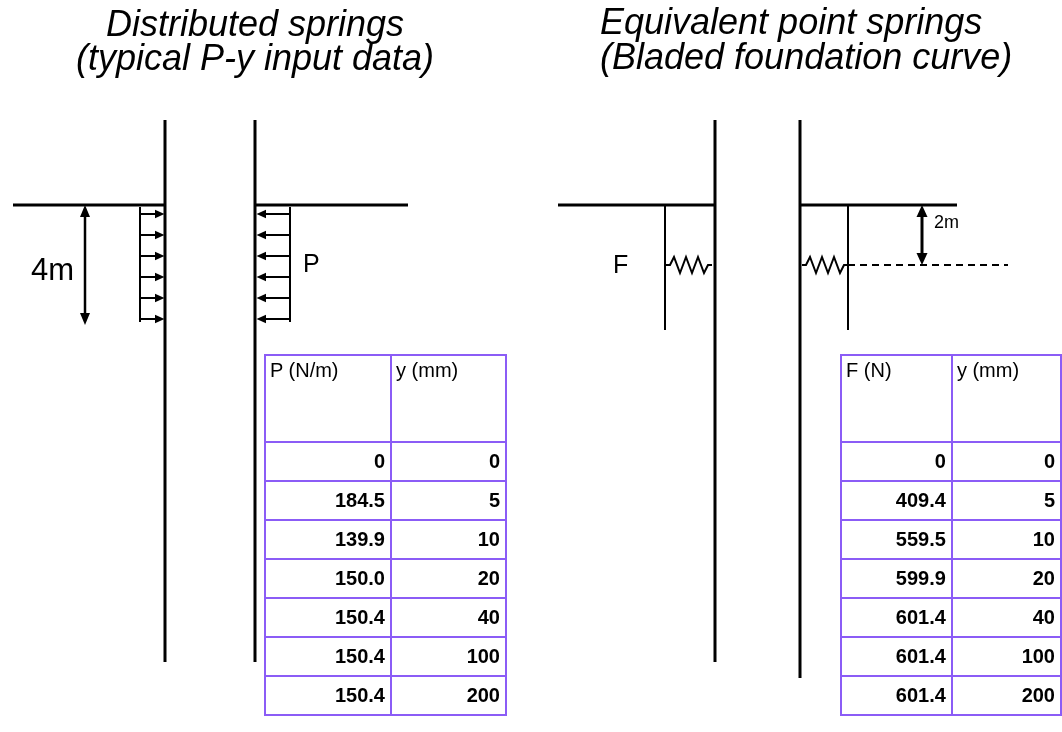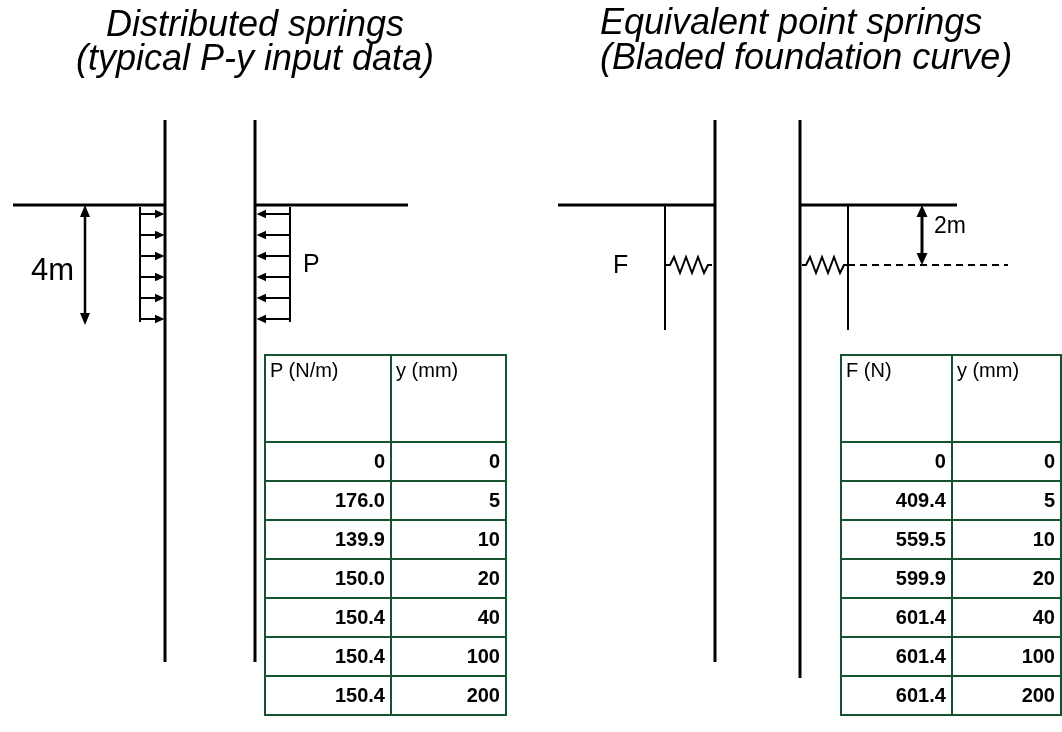--- a/index.html
+++ b/index.html
@@ -15,21 +15,21 @@
   .dim2   { stroke:#000; stroke-width:3; }
   .dashed { stroke:#000; stroke-width:2; stroke-dasharray:7 5; }
   .head   { fill:#000; stroke:none; }
   .label  { position:absolute; color:#000; white-space:nowrap; }
   .title  { font-size:36px; text-align:center;font-style:italic; }
   .dtable {
     position:absolute; border-collapse:collapse; table-layout:fixed;
     background:#fff; font-size:20px; color:#000;
     font-family:"Liberation Sans", sans-serif;
   }
-  .dtable th, .dtable td { border:2px solid #14532d; overflow:hidden; }
+  .dtable th, .dtable td { border:2px solid #8b5cf6; overflow:hidden; }
   .dtable th { font-weight:normal; text-align:left; vertical-align:top; padding:3px 4px; height:79px; font-size:20px; }
   .dtable td { font-weight:bold; text-align:right; vertical-align:middle; padding:1px 5px; height:35px; }
 </style>
 </head>
 <body>
 
 <div class="page">
 
   <svg class="diagram" width="1062" height="732" viewBox="0 0 1062 732">
 
@@ -100,40 +100,40 @@
   </svg>
 
   <div class="label title" style="left:75px;  top:3px;  width:360px;">Distributed springs</div>
   <div class="label title" style="left:75px;  top:37px; width:360px;">(typical P-y input data)</div>
   <div class="label title" style="left:600px; top:1px;  width:380px;">Equivalent point springs</div>
   <div class="label title" style="left:600px; top:36px; width:380px;">(Bladed foundation curve)</div>
 
   <div class="label" style="left:31px;  top:252px; font-size:31px;">4m</div>
   <div class="label" style="left:303px; top:249px; font-size:25px;">P</div>
   <div class="label" style="left:613px; top:250px; font-size:25px;">F</div>
-  <div class="label" style="left:934px; top:212px; font-size:23px;">2m</div>
+  <div class="label" style="left:934px; top:212px; font-size:18px;">2m</div>
 
   <table class="dtable" style="left:264px; top:354px;">
     <colgroup>
         <col style="width:126px">
         <col style="width:115px">
       </colgroup>
     <thead>
       <tr>
         <th>P (N/m)</th>
         <th>y (mm)</th>
       </tr>
     </thead>
     <tbody>
       <tr>
           <td>0</td>
           <td>0</td>
         </tr>
       <tr>
-          <td>176.0</td>
+          <td>184.5</td>
           <td>5</td>
         </tr>
       <tr>
           <td>139.9</td>
           <td>10</td>
         </tr>
       <tr>
           <td>150.0</td>
           <td>20</td>
         </tr>

